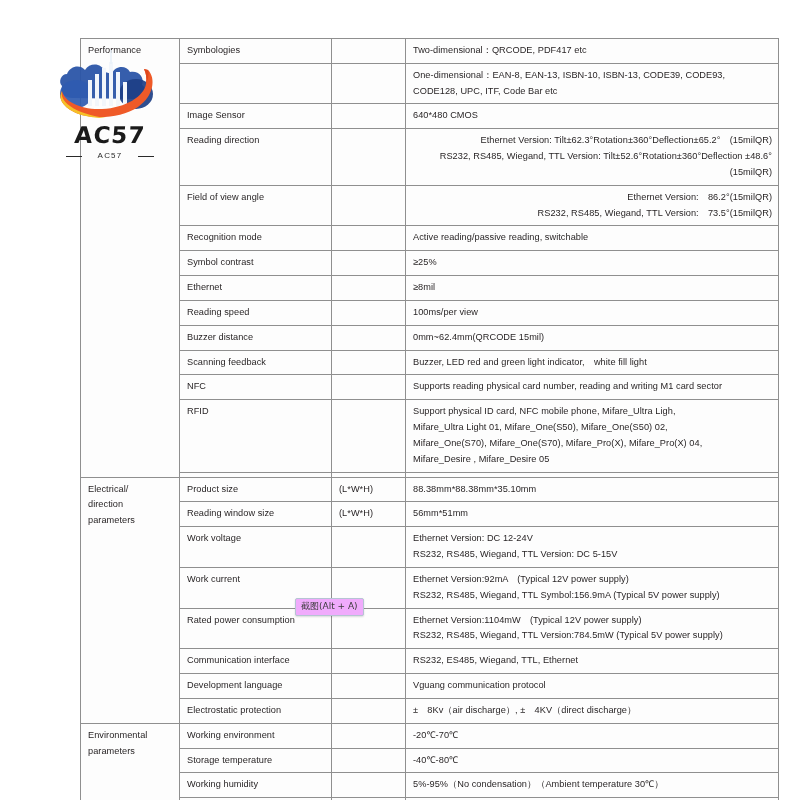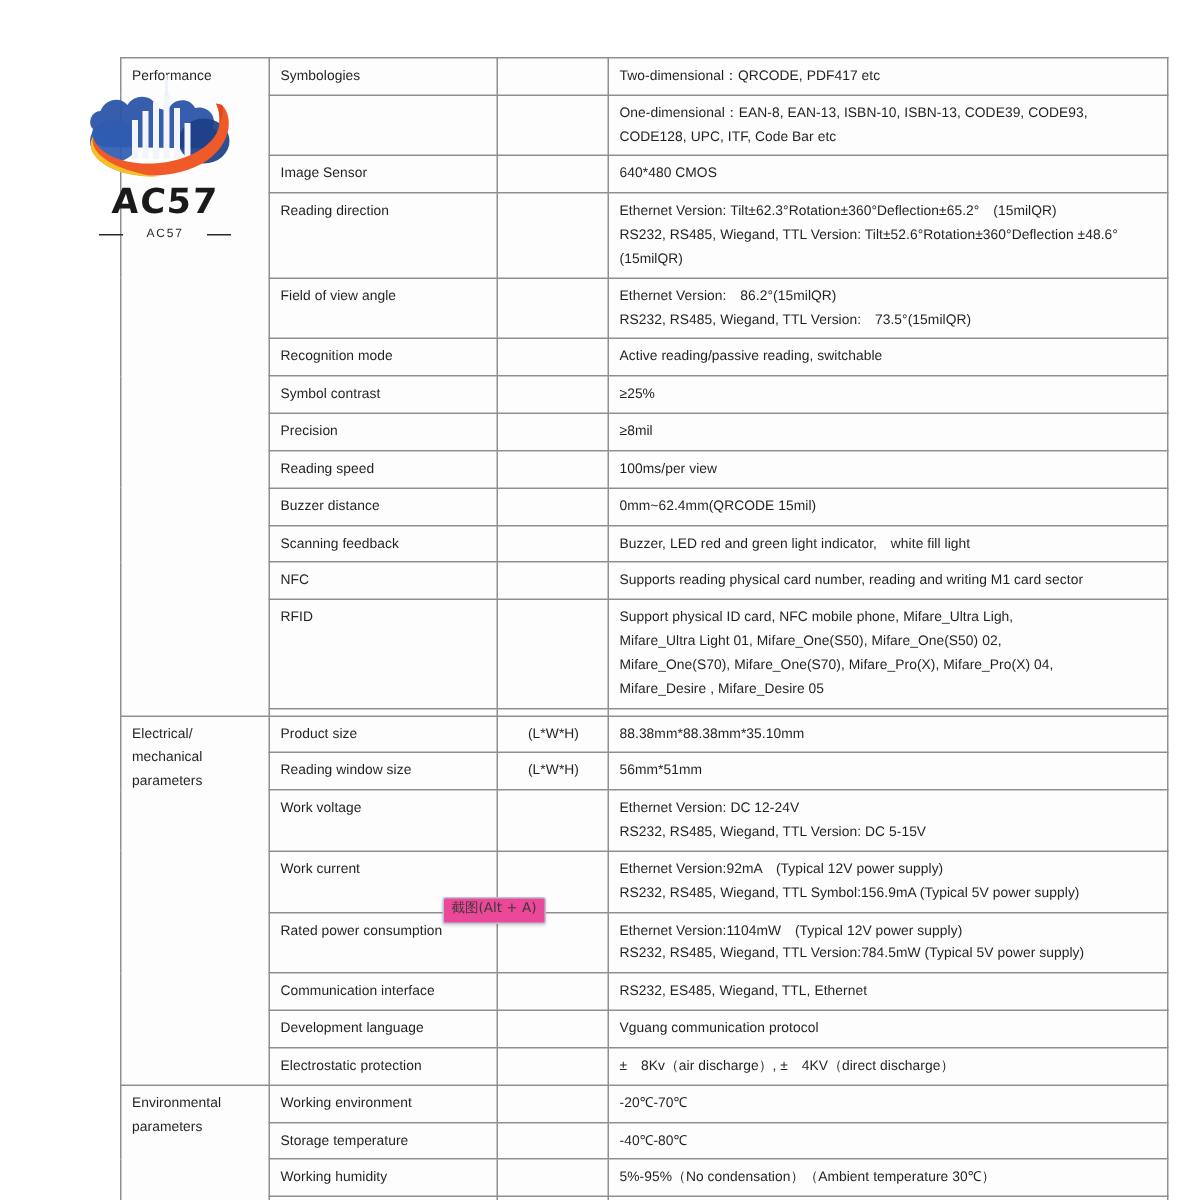--- a/index.html
+++ b/index.html
@@ -39,30 +39,30 @@
     padding: 4px 6px 4px 7px;
     vertical-align: top;
     line-height: 1.72;
     font-size: 9.2px;
     letter-spacing: 0.05px;
     background: #fdfdfd;
   }
 
   td.c1 { width: 85px; }
   td.c2 { width: 138px; margin-top: 18px; }
-  td.c3 { width: 60px; text-align: center; padding-left: 0; padding-right: 0;}
+  td.c3 { width: 60px; padding-left: 0; padding-right: 0;}
   td.c4 { width: 359px; }
 
   td.grp {
     vertical-align: top;
     line-height: 1.95;
   }
 
   .line { display: block; white-space: nowrap; }
-  .wrapline { display: block; }
+  .wrapline { display: block; text-align: right; }
 
   
   #logo-wrap {
     position: absolute;
     left: 52px;
     top: 44px;
     width: 112px;
     height: 132px;
     pointer-events: none;
   }
@@ -106,21 +106,21 @@
   }
   #logo-sub::before { left: 4px; }
   #logo-sub::after { right: 4px; }
 
   
   #tooltip {
     position: absolute;
     left: 295px;
     top: 598px;
     padding: 2px 5px 3px 5px;
-    background: #ec4899;
+    background: #f0abfc;
     border: 1px solid #b6c4d4;
     border-radius: 2px;
     font-family: "DejaVu Sans", sans-serif;
     font-size: 9px;
     color: #3a3a3a;
     white-space: nowrap;
     box-shadow: 0 1px 2px rgba(0,0,0,0.14);
     line-height: 1.2;
   }
 </style>
@@ -168,21 +168,21 @@
         <td class="c2">Recognition mode</td>
         <td class="c3"></td>
         <td class="c4">Active reading/passive reading, switchable</td>
       </tr>
       <tr>
         <td class="c2">Symbol contrast</td>
         <td class="c3"></td>
         <td class="c4">≥25%</td>
       </tr>
       <tr>
-        <td class="c2">Precision</td>
+        <td class="c2">Ethernet</td>
         <td class="c3"></td>
         <td class="c4">≥8mil</td>
       </tr>
       <tr>
         <td class="c2">Reading speed</td>
         <td class="c3"></td>
         <td class="c4">100ms/per view</td>
       </tr>
       <tr>
         <td class="c2">Buzzer distance</td>
@@ -211,21 +211,21 @@
       </tr>
       <tr>
         <td class="c2" style="border-top:none;height:4px;padding:0"></td>
         <td class="c3" style="border-top:none;height:4px;padding:0"></td>
         <td class="c4" style="border-top:none;height:4px;padding:0"></td>
       </tr>
 
       <tr>
         <td class="c1 grp" rowspan="8">
           <span class="line">Electrical/</span>
-          <span class="line">mechanical</span>
+          <span class="line">direction</span>
           <span class="line">parameters</span>
         </td>
         <td class="c2">Product size</td>
         <td class="c3">(L*W*H)</td>
         <td class="c4">88.38mm*88.38mm*35.10mm</td>
       </tr>
       <tr>
         <td class="c2">Reading window size</td>
         <td class="c3">(L*W*H)</td>
         <td class="c4">56mm*51mm</td>

